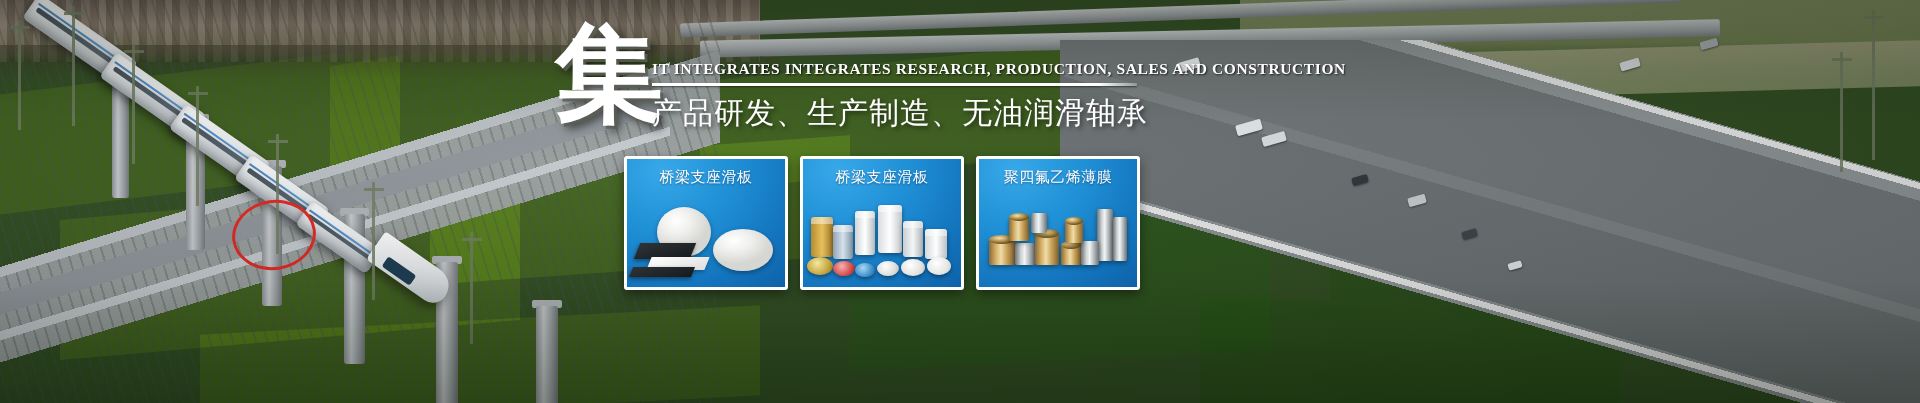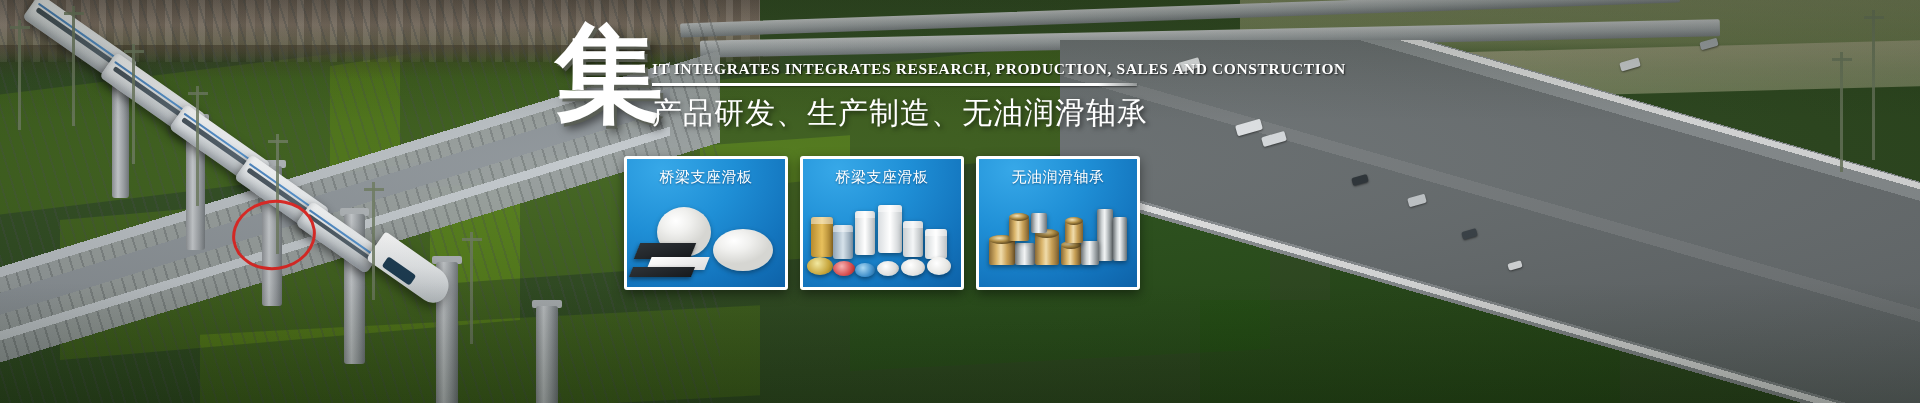--- a/index.html
+++ b/index.html
@@ -446,21 +446,21 @@
         <div class="ring" style="left:4px;  top:62px; width:26px; height:18px; background:radial-gradient(circle at 40% 35%,#f2e8a0,#c6a53c 60%,#8a6f22);"></div>
         <div class="ring" style="left:30px; top:66px; width:22px; height:15px; background:radial-gradient(circle at 40% 35%,#f6b2b2,#d64a4a 60%,#9c2626);"></div>
         <div class="ring" style="left:52px; top:68px; width:20px; height:14px; background:radial-gradient(circle at 40% 35%,#a9d8f3,#3f8fca 60%,#23608f);"></div>
         <div class="ring" style="left:74px; top:66px; width:22px; height:15px; background:radial-gradient(circle at 40% 35%,#ffffff,#dcdcda 60%,#b3b3b0);"></div>
         <div class="ring" style="left:98px; top:64px; width:24px; height:17px; background:radial-gradient(circle at 40% 35%,#ffffff,#e2e2e0 60%,#bcbcb9);"></div>
         <div class="ring" style="left:124px;top:62px; width:24px; height:18px; background:radial-gradient(circle at 40% 35%,#ffffff,#e6e6e3 60%,#c0c0bd);"></div>
       </div>
     </div>
 
     <div class="card">
-      <div class="card-title">无油润滑轴承</div>
+      <div class="card-title">聚四氟乙烯薄膜</div>
       <div class="card-art">
         <div class="steel" style="left:118px; top:14px; width:16px; height:52px;"></div>
         <div class="steel" style="left:134px; top:22px; width:14px; height:44px;"></div>
         <div class="bush" style="left:10px;  top:44px; width:26px; height:26px;"></div>
         <div class="bush-top" style="left:10px; top:40px; width:26px; height:9px;"></div>
         <div class="steel" style="left:36px;  top:48px; width:20px; height:22px;"></div>
         <div class="bush" style="left:56px;  top:38px; width:24px; height:32px;"></div>
         <div class="bush-top" style="left:56px; top:34px; width:24px; height:9px;"></div>
         <div class="bush" style="left:82px;  top:50px; width:20px; height:20px;"></div>
         <div class="bush-top" style="left:82px; top:46px; width:20px; height:8px;"></div>

